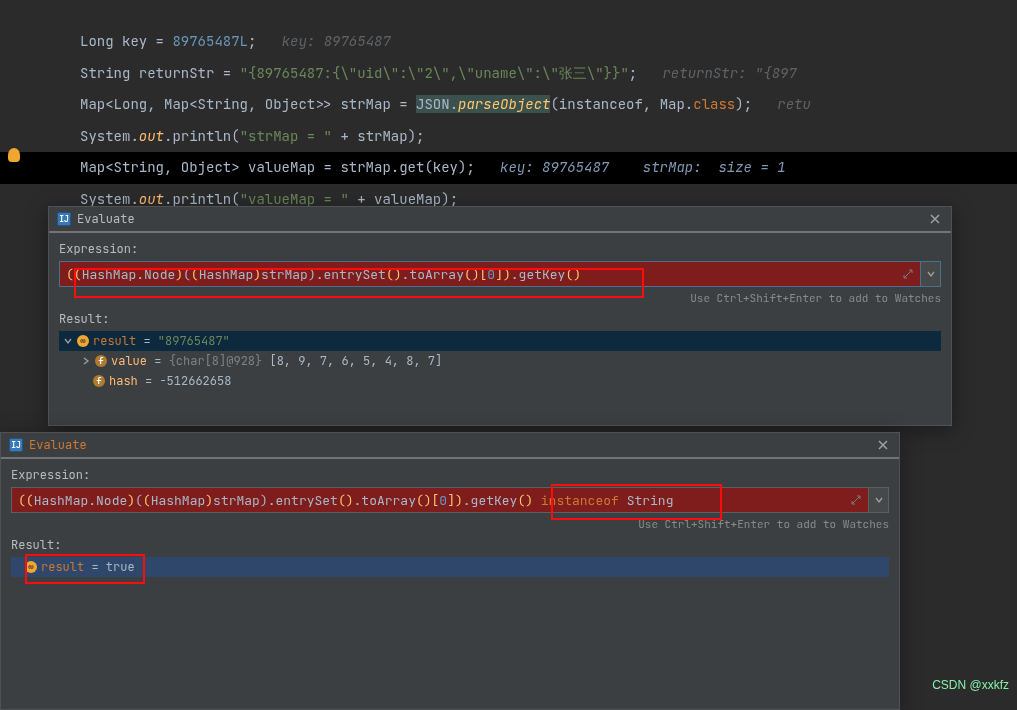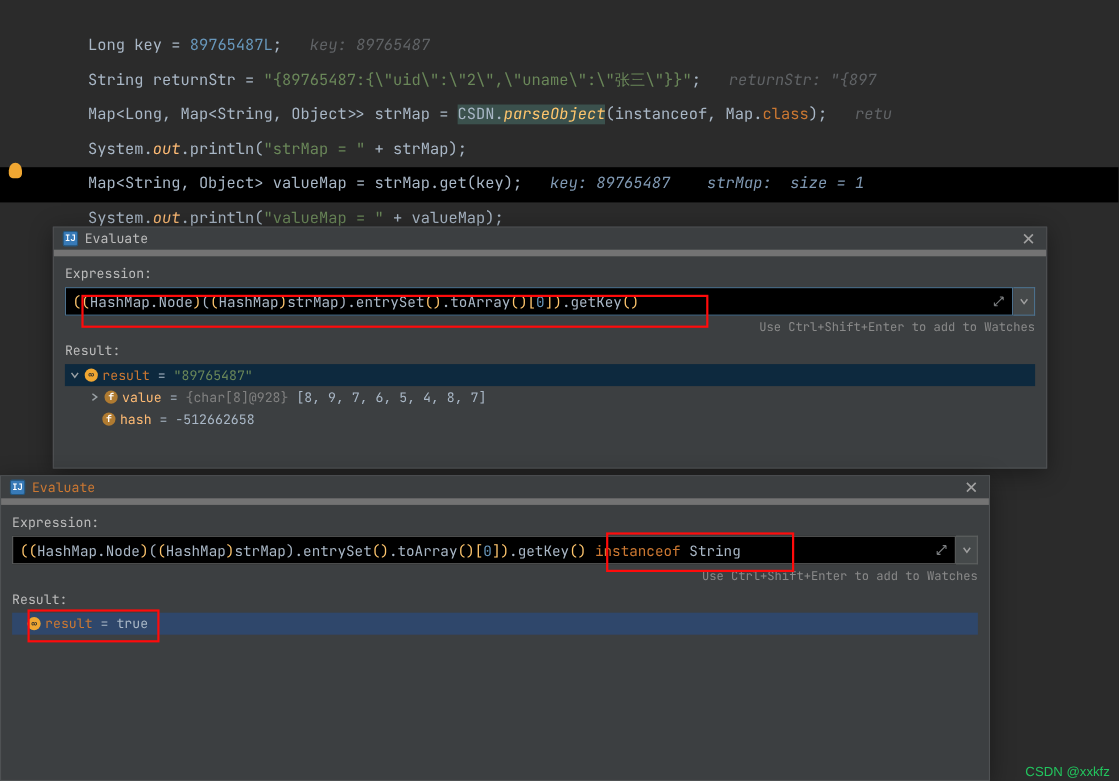--- a/index.html
+++ b/index.html
@@ -43,21 +43,21 @@
       background: #3c3f41;
       border: 1px solid #4f5254;
       box-shadow: 0 4px 20px rgba(0,0,0,.4);
     }
     #panel1 { left: 48px; top: 206px; width: 904px; height: 220px; }
     #panel2 { left: 0; top: 432px; width: 900px; height: 278px; }
 
     .panel-titlebar {
       height: 26px; display: flex; align-items: center;
       padding: 0 8px; gap: 6px; font-size: 12px;
-      background: #3c3f41; border-bottom: 6px solid #737373;
+      background: #3c3f41; border-bottom: 2px solid #737373;
     }
     .ij-logo {
       width: 14px; height: 14px; background: #387ab7;
       border: 1px solid #24577f; border-radius: 2px;
       display: inline-flex; align-items: center; justify-content: center;
       color: #fff; font-size: 8px; font-weight: bold;
     }
     .panel-title { color: #bbb; }
     .title-active { color: #cc7832; }
     .close-x {
@@ -66,21 +66,21 @@
       color: #a0a0a0; cursor: pointer;
     }
     .close-x svg { width: 10px; height: 10px; }
 
     .panel-body { padding: 8px 10px 6px 10px; font-size: 12px; }
     .lbl { color: #bbbbbb; margin-bottom: 4px; display: block; }
 
     .expr-row { display: flex; gap: 0; }
     .expr-field {
       flex: 1; height: 26px; border: 1px solid #4c708c;
-      background: #000000; display: flex; align-items: center;
+      background: #7f1d1d; display: flex; align-items: center;
       padding: 0 6px; gap: 0; position: relative;
     }
     .expr-field.dimborder { border-color: #5e6060; }
     .expr-field .mono { font-family: inherit; font-size: 13px; white-space: pre; }
     .expand-icn {
       position: absolute; right: 6px; width: 12px; height: 12px;
       color: #7a7d7f;
     }
     .dd-arrow {
       width: 20px; height: 26px; border: 1px solid #4c708c;
@@ -117,35 +117,35 @@
     .t-or { color: #cc7832; }
     .t-dim { color: #808080; }
     .t-txt { color: #a9b7c6; }
 
     .redbox { position: absolute; border: 2px solid #ff0b0b; pointer-events: none; }
     #rb1 { left: 74px; top: 268px; width: 570px; height: 30px; }
     #rb2 { left: 551px; top: 484px; width: 171px; height: 36px; }
     #rb3 { left: 25px; top: 554px; width: 120px; height: 30px; }
 
     .watermark {
-      position: absolute; right: 8px; bottom: 2px;
-      font-size: 12px; color: #22c55e; font-family: sans-serif;
+      position: absolute; right: 8px; bottom: 18px;
+      font-size: 12px; color: #86efac; font-family: sans-serif;
     }
 
     .cy { color: #ffc66d; }
   </style>
 </head>
 <body>
 
 <div class="editor">
   <div class="code-line"><span class="pn">Long</span><span> </span><span>key</span><span> = </span><span class="num">89765487L</span><span>;</span><span class="hint">   key: 89765487</span></div>
 
   <div class="code-line"><span class="pn">String</span><span> </span><span>returnStr</span><span> = </span><span class="str">"{89765487:{\"uid\":\"2\",\"uname\":\"张三\"}}"</span><span>;</span><span class="hint">   returnStr: "{897</span></div>
 
-  <div class="code-line"><span class="pn">Map&lt;Long, Map&lt;String, Object&gt;&gt; </span><span>strMap</span><span> = </span><span class="json-hi"><span class="pn">CSDN</span><span class="pn">.</span><span class="call">parseObject</span></span><span class="pn">(instanceof, Map.</span><span class="kw">class</span><span class="pn">);</span><span class="hint">   retu</span></div>
+  <div class="code-line"><span class="pn">Map&lt;Long, Map&lt;String, Object&gt;&gt; </span><span>strMap</span><span> = </span><span class="json-hi"><span class="pn">JSON</span><span class="pn">.</span><span class="call">parseObject</span></span><span class="pn">(instanceof, Map.</span><span class="kw">class</span><span class="pn">);</span><span class="hint">   retu</span></div>
 
   <div class="code-line"><span class="pn">System.</span><span class="field">out</span><span class="pn">.println(</span><span class="str">"strMap = "</span><span class="pn"> + strMap);</span></div>
 
   <div class="code-line line-active"><span class="pn">Map&lt;String, Object&gt; </span><span>valueMap</span><span> = </span><span class="pn">strMap.get(key)</span><span>;</span><span class="hint" style="color:#8099b3">   key: 89765487    strMap:  size = 1</span></div>
 
   <div class="code-line"><span class="pn">System.</span><span class="field">out</span><span class="pn">.println(</span><span class="str">"valueMap = "</span><span class="pn"> + valueMap);</span></div>
 </div>
 
 <span class="bulb"></span>
 

